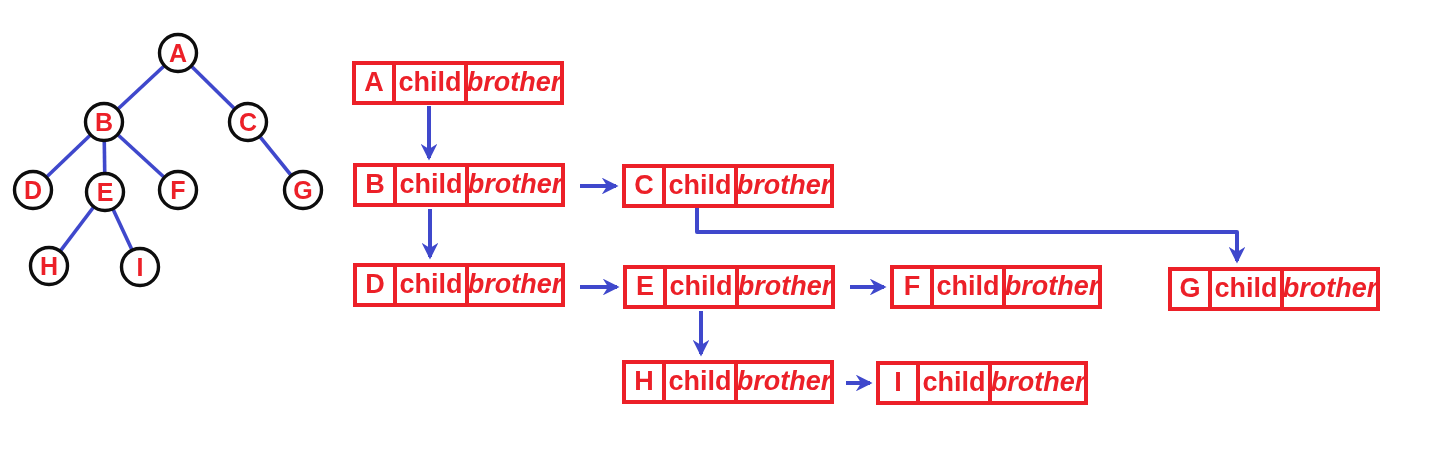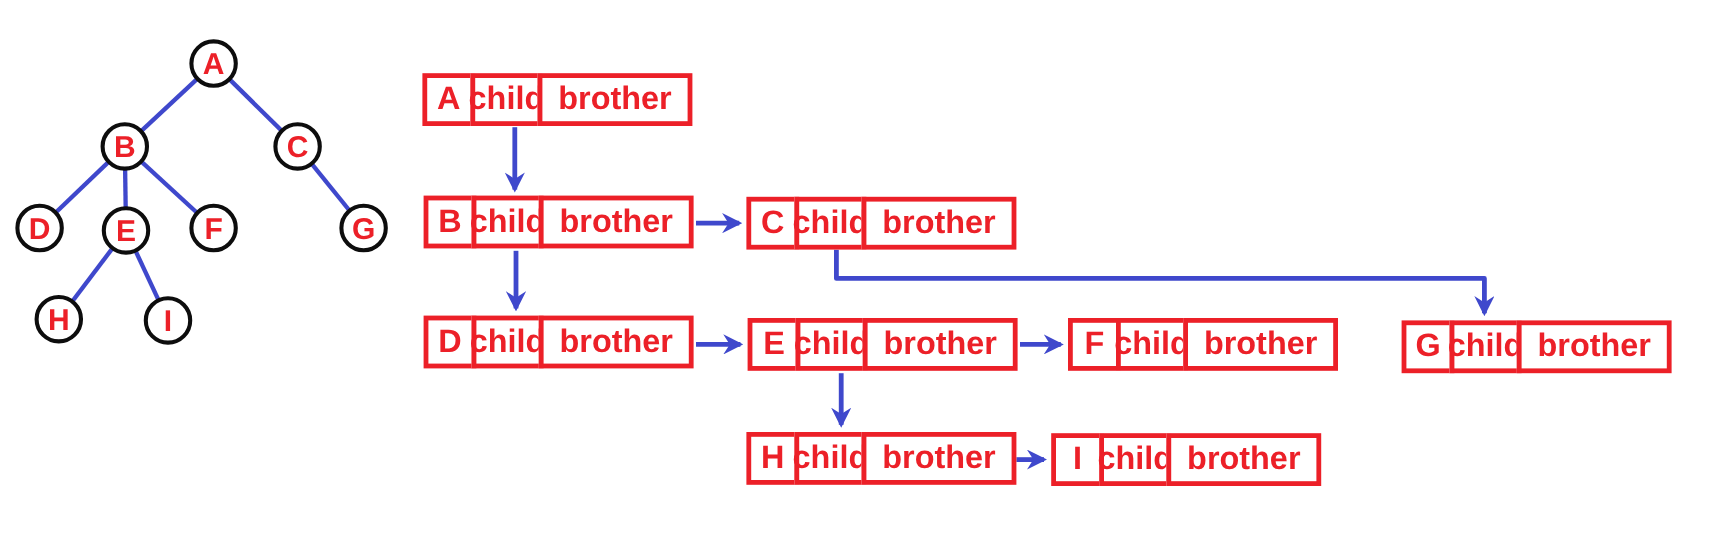--- a/index.html
+++ b/index.html
@@ -29,22 +29,22 @@
     font-weight: bold;
     font-size: 27px;
     display: flex;
     align-items: center;
     justify-content: center;
     height: 44px;
     line-height: 1;
     padding-bottom: 2px;
   }
   .cell-key     { width: 44px;  }
-  .cell-child   { width: 60px;  margin-left: -4px; }
-  .cell-brother { width: 129px; margin-left: -4px; }
+  .cell-child   { width: 76px;  margin-left: -4px; }
+  .cell-brother { width: 100px; margin-left: -4px; font-style: italic; }
 </style>
 </head>
 <body style="--red: #ec2028; background: rgb(255, 255, 255);">
 
 <div id="diagram-canvas">
 
   <svg id="diagram-svg">
     <defs>
       <marker id="arrowhead" viewBox="0 0 10 10" refX="8.5" refY="5" markerWidth="4.2" markerHeight="4.2" orient="auto">
         <path id="arrowhead-path" d="M 0 0 L 10 5 L 0 10 L 3.2 5 z" fill="#3f48cc"></path>

